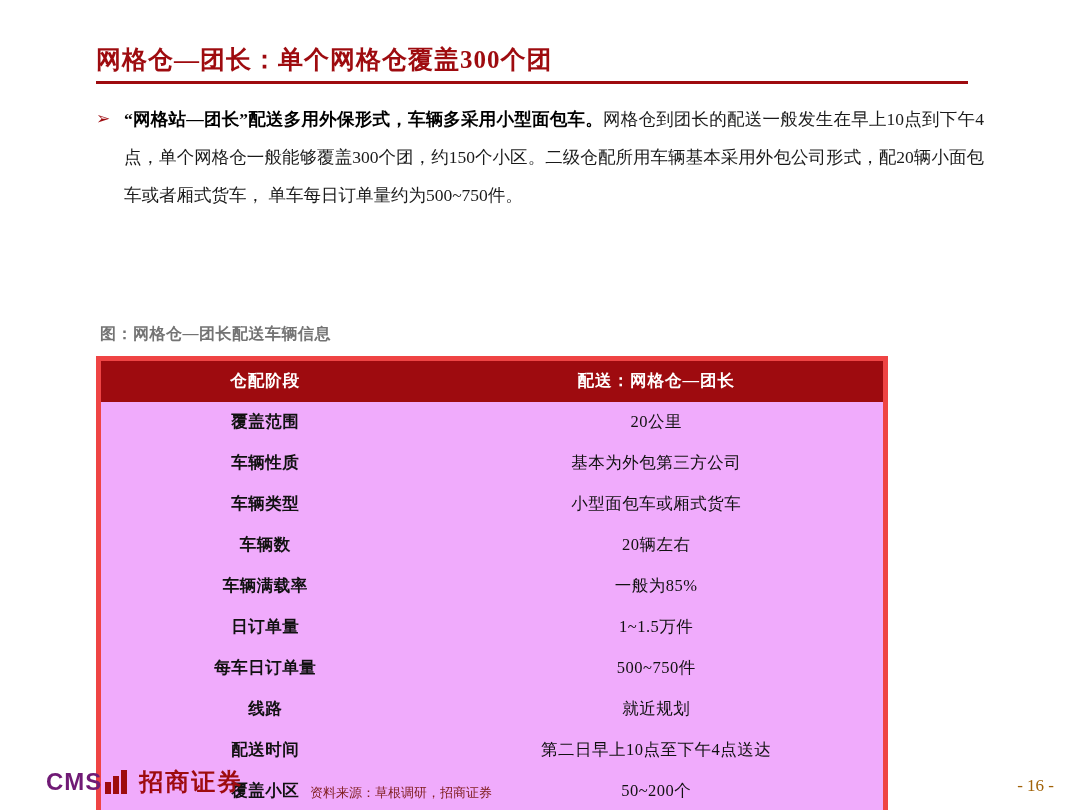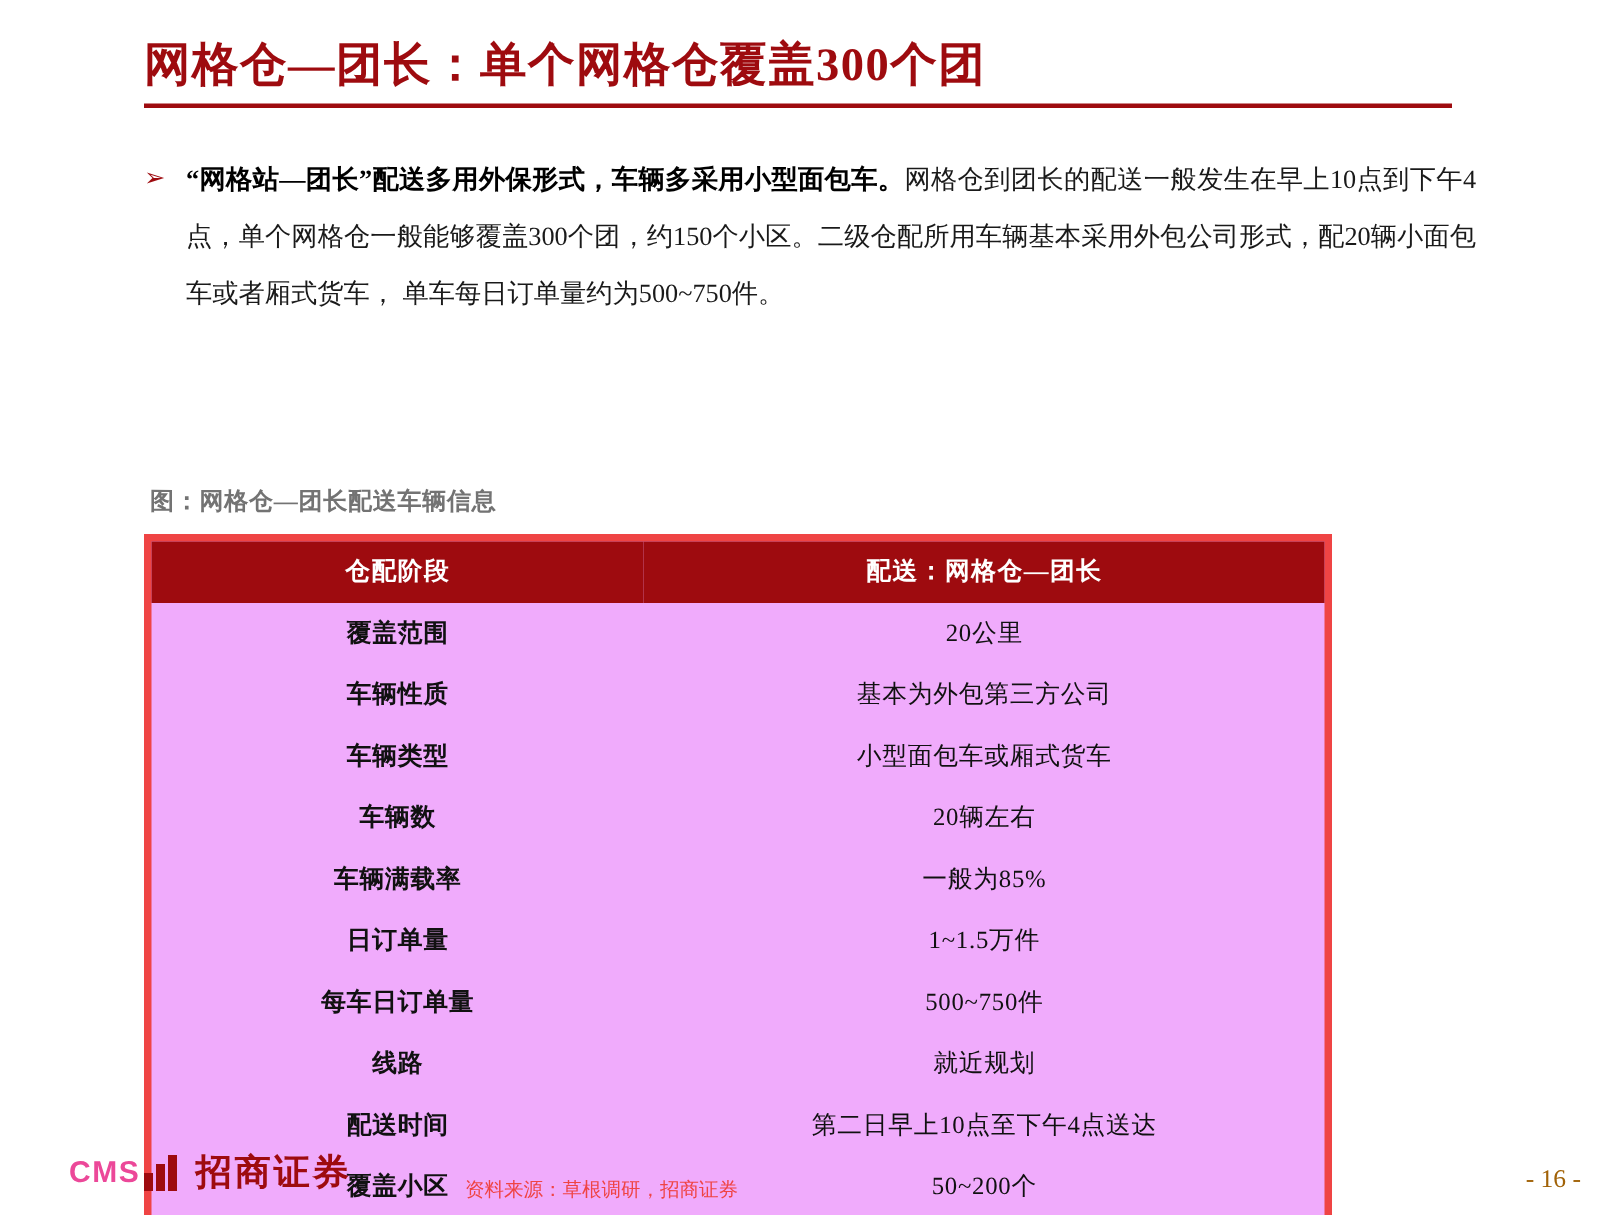--- a/index.html
+++ b/index.html
@@ -22,26 +22,27 @@
   }
 
   
   .title-block {
     position: absolute;
     left: 96px;
     top: 24px;
     width: 900px;
   }
   .slide-title {
-    font-size: 31px;
+    font-size: 25px;
     font-weight: bold;
     color: #9e0b0f;
     letter-spacing: 1px;
     line-height: 1.25;
     white-space: nowrap;
+    margin-top: 20px;
   }
   .title-rule {
     margin-top: 6px;
     width: 872px;
     height: 3px;
     background: #9e0b0f;
   }
 
   
   .bullet-row {
@@ -120,37 +121,37 @@
   }
   table.info-table col.c1 { width: 42%; }
   table.info-table col.c2 { width: 58%; }
 
   
   .source-note {
     position: absolute;
     left: 310px;
     top: 784px;
     font-size: 13px;
-    color: #ef4444;
+    color: #7f1d1d;
   }
 
   
   .footer-logo {
     position: absolute;
     left: 46px;
     bottom: 6px;
     display: flex;
     align-items: center;
     height: 44px;
   }
   .logo-cms {
     font-family: "Liberation Sans", sans-serif;
-    font-size: 20px;
-    font-weight: bold;
-    color: #ec4899;
+    font-size: 24px;
+    font-weight: bold;
+    color: #701a75;
     letter-spacing: 1px;
     line-height: 1;
   }
   .logo-bars {
     display: inline-block;
     margin-left: 3px;
     position: relative;
     width: 26px;
     height: 24px;
   }

